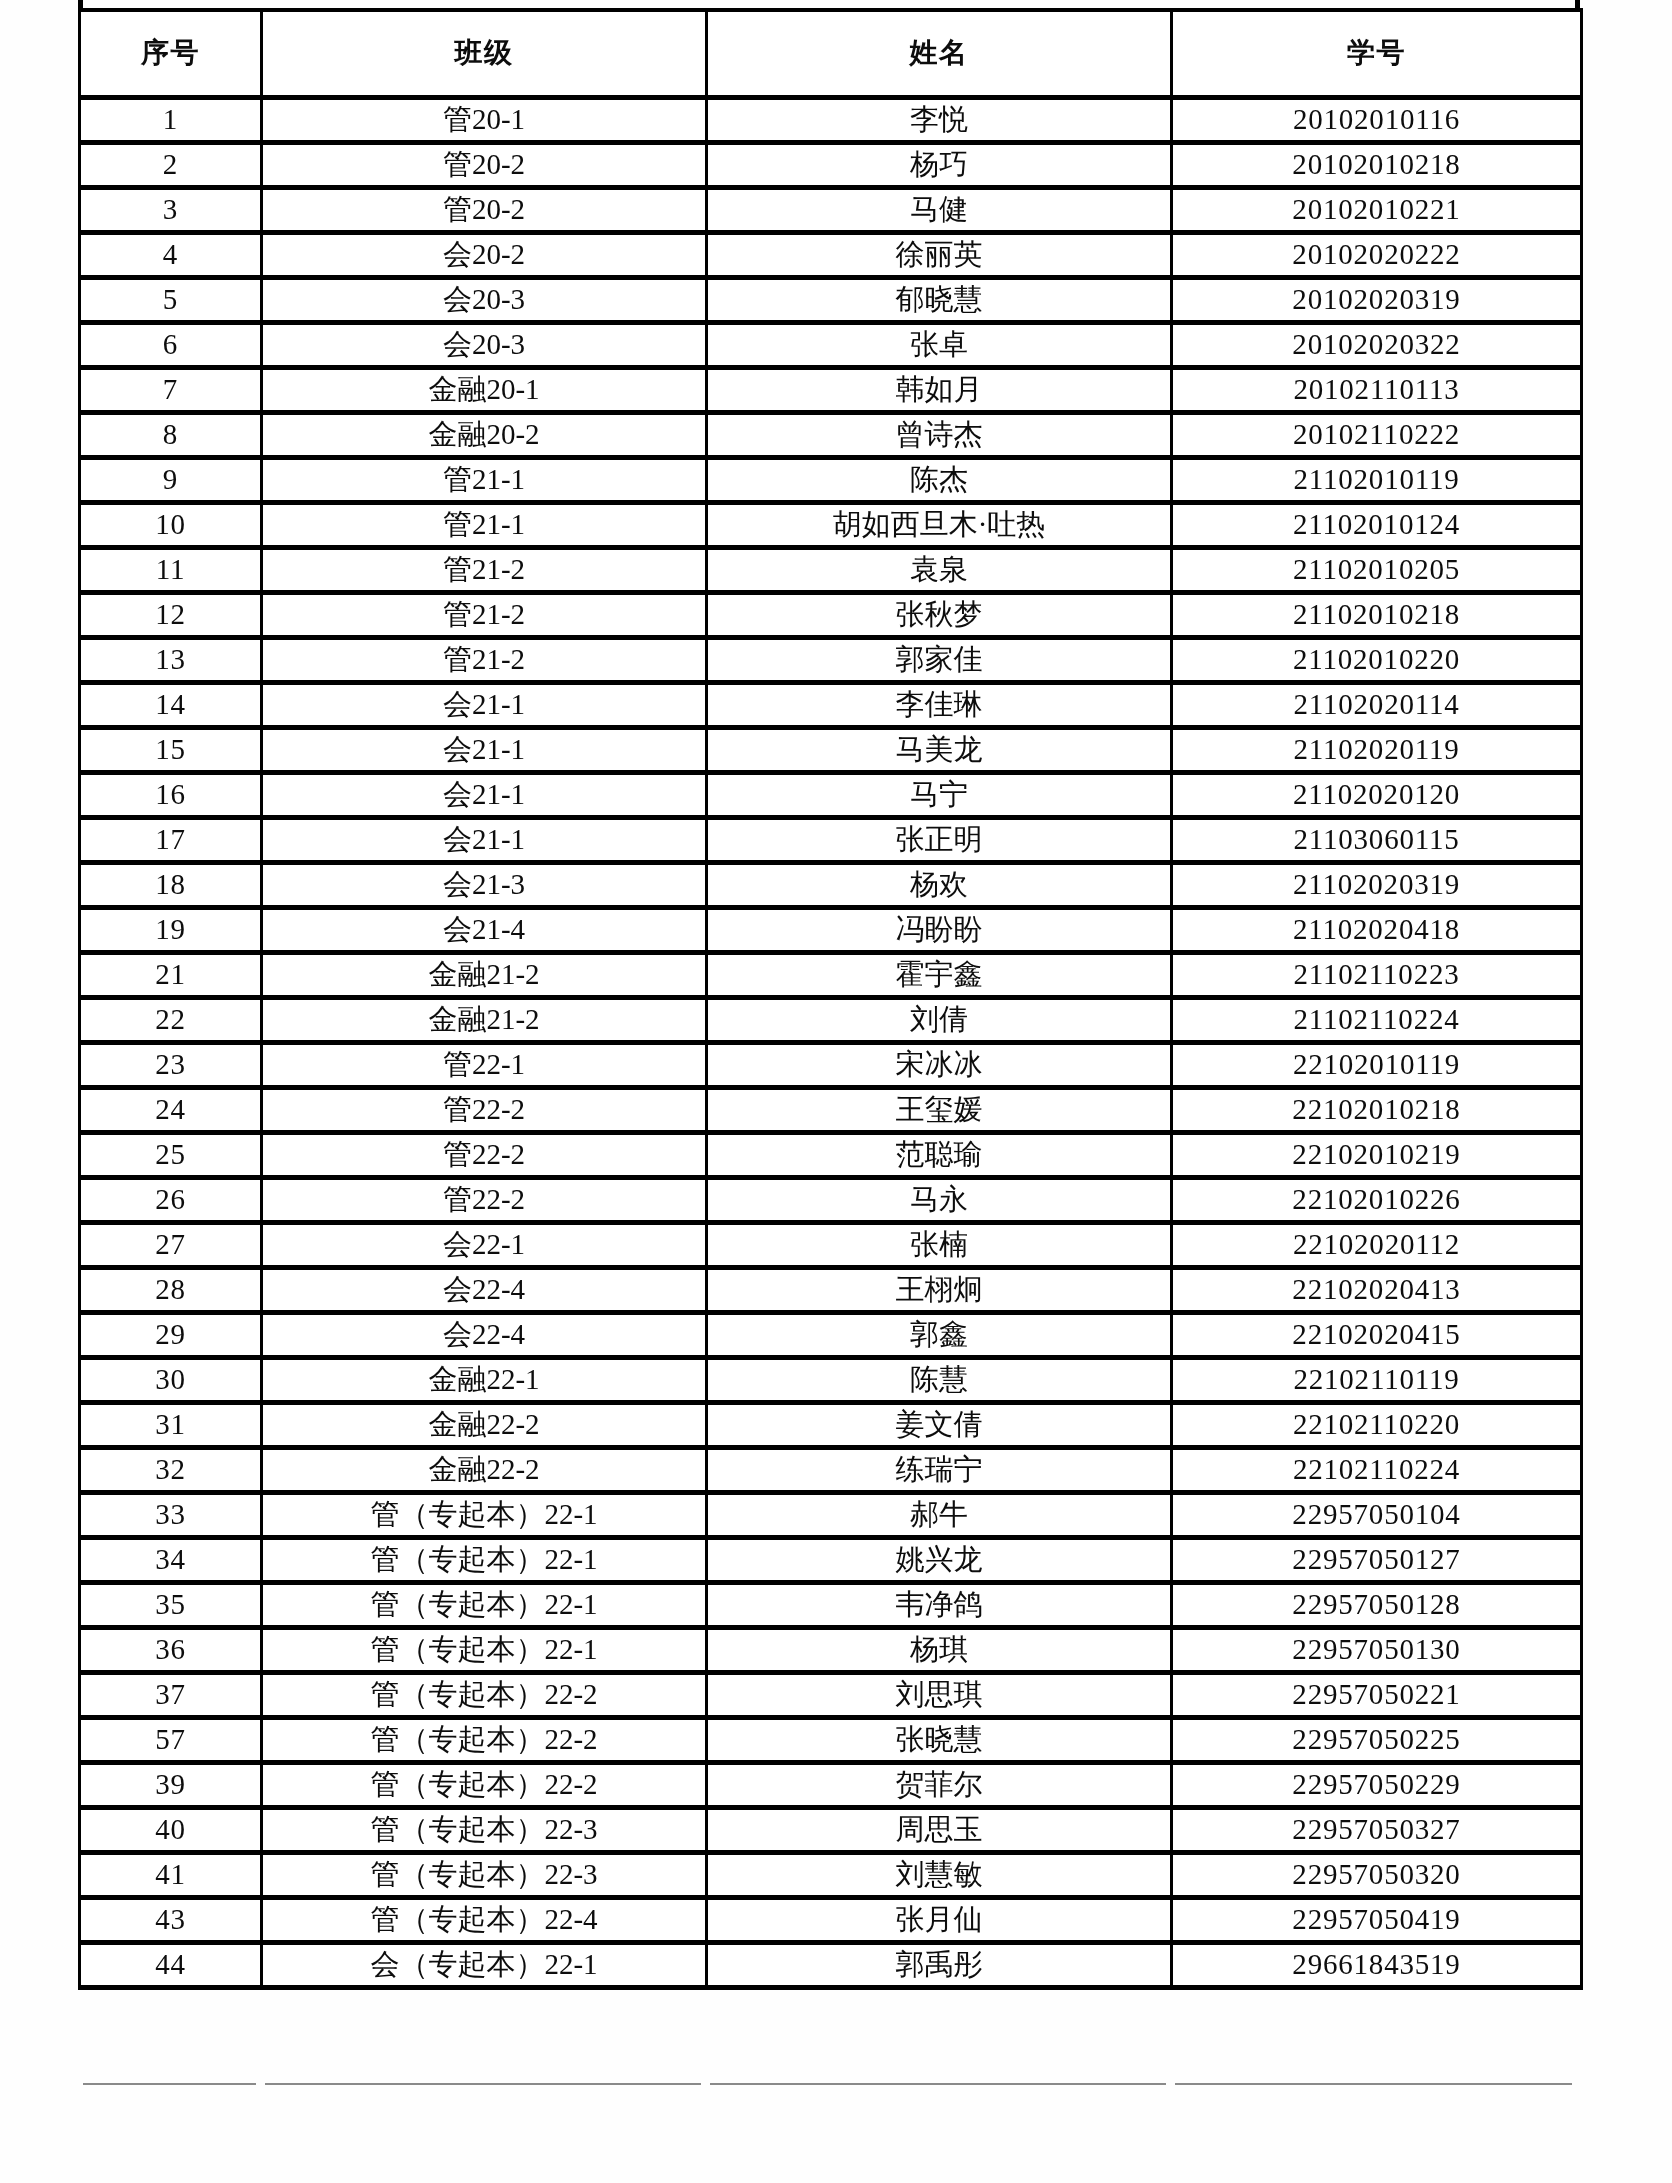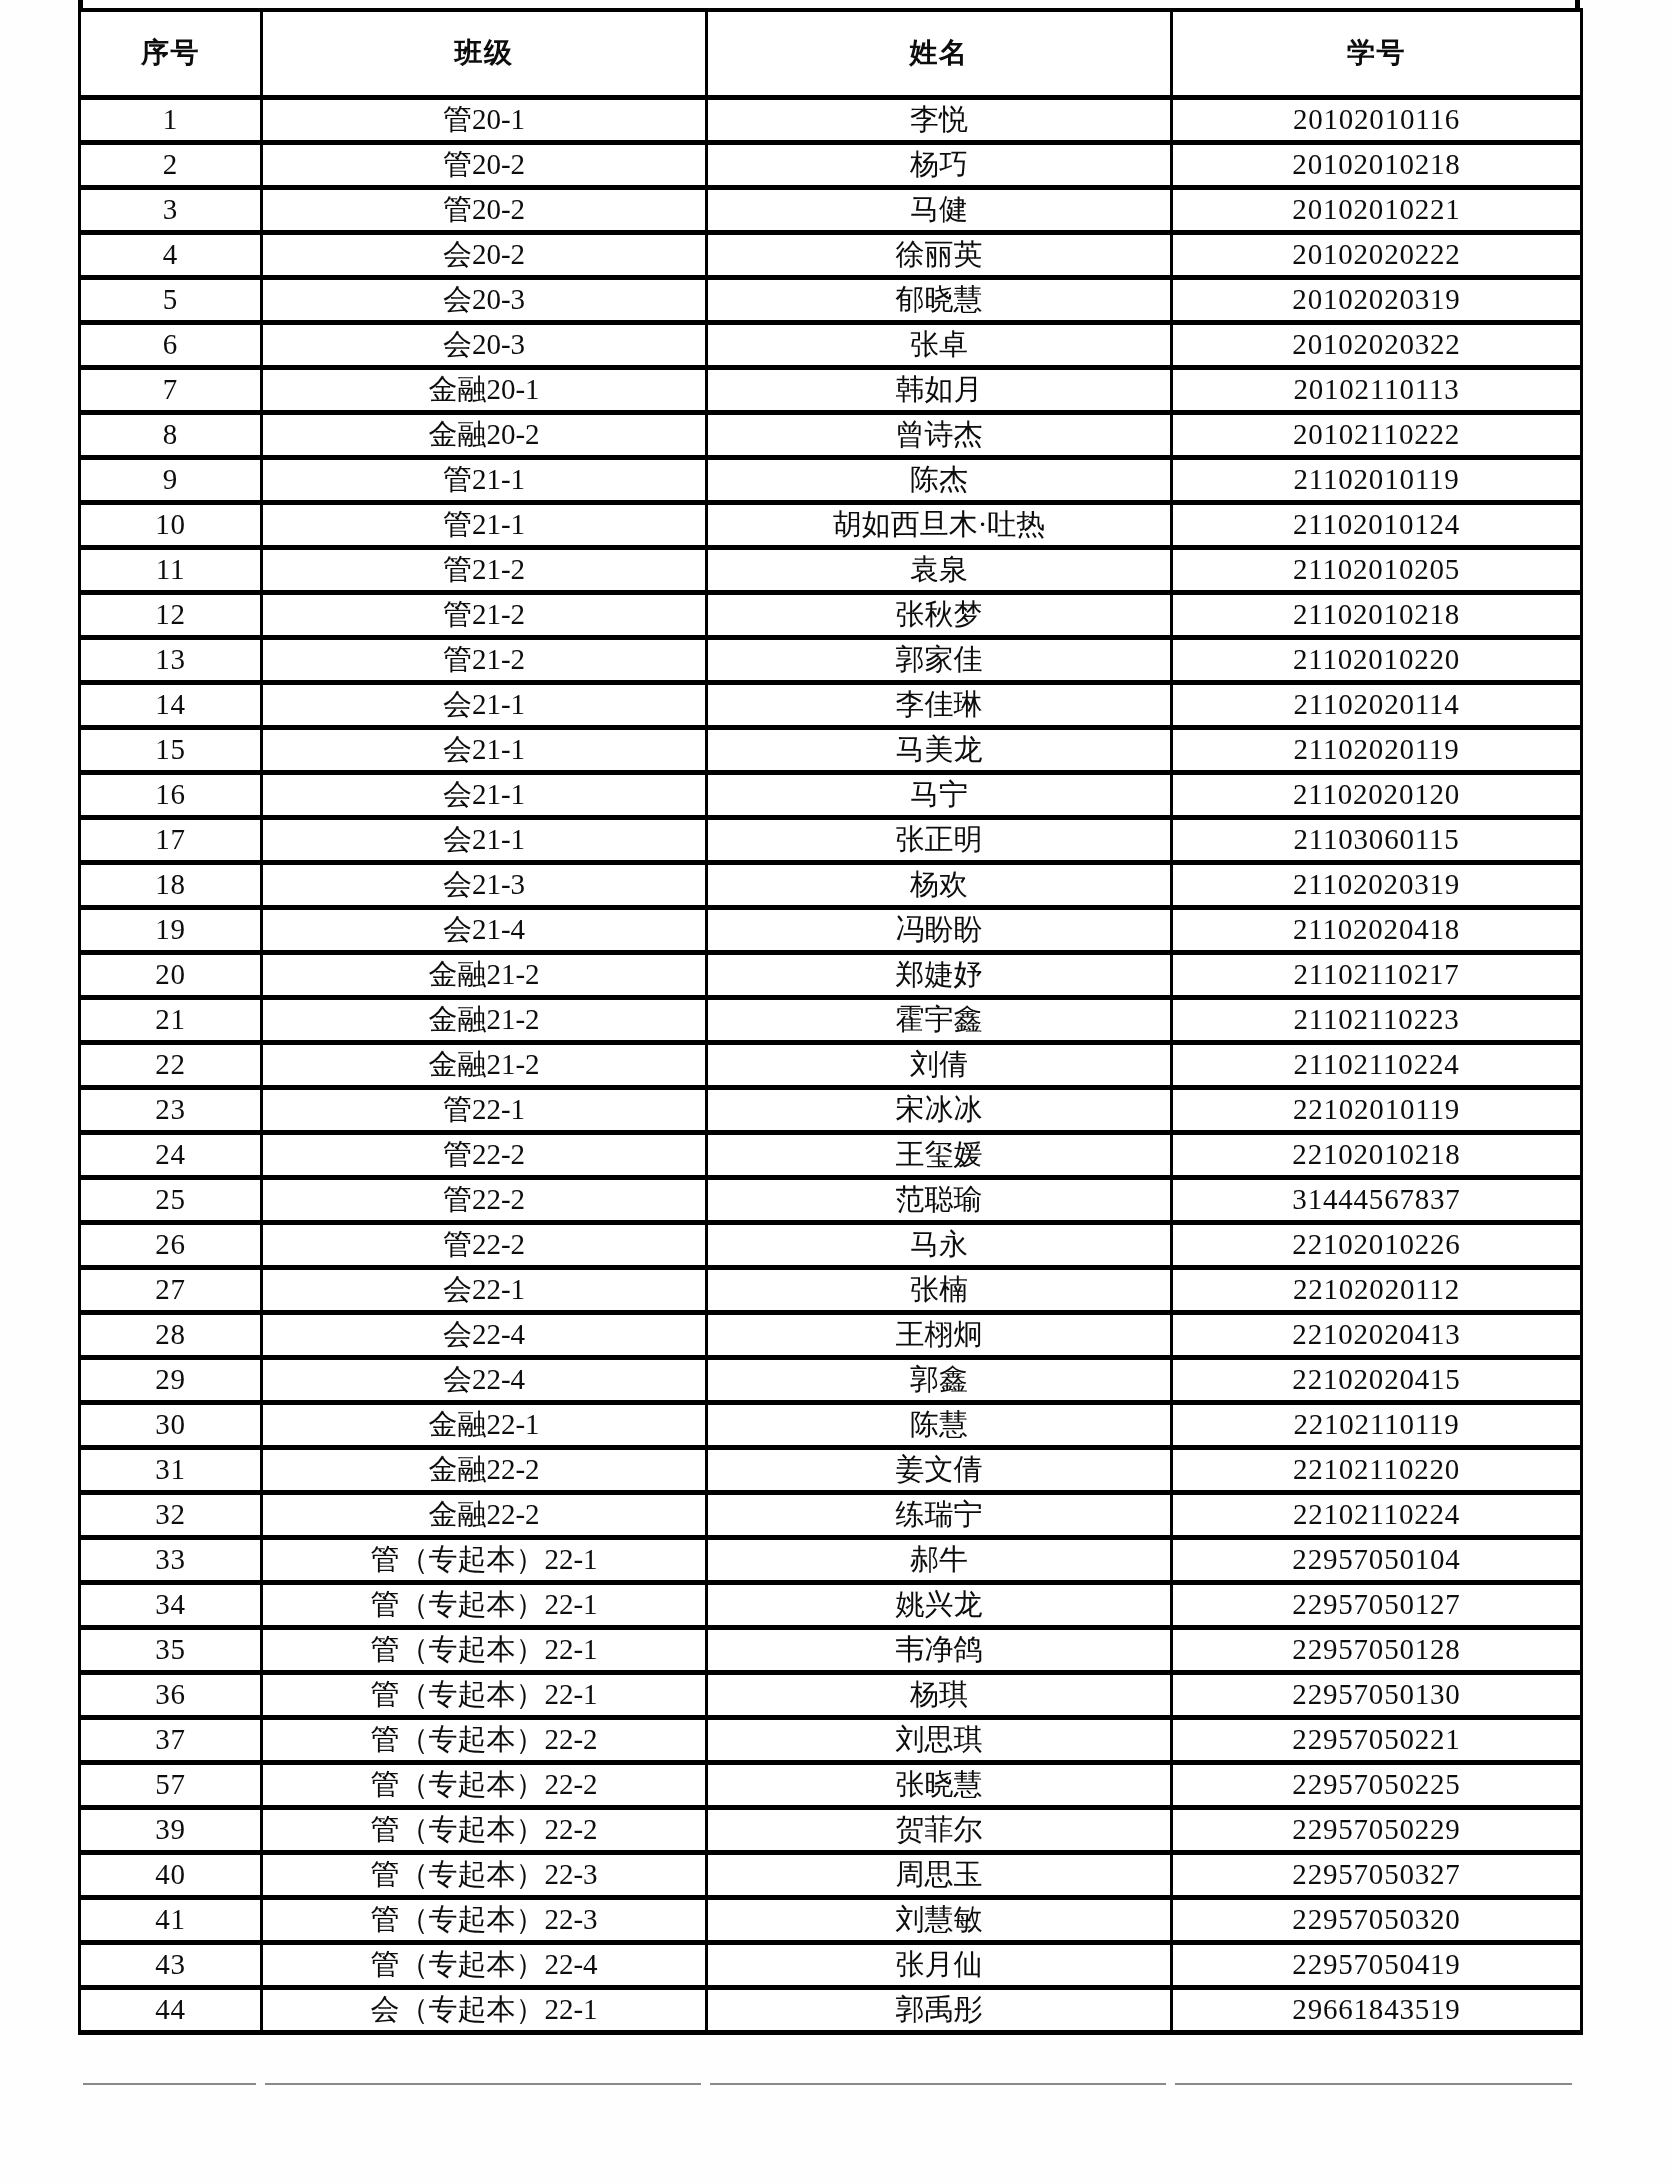--- a/index.html
+++ b/index.html
@@ -207,26 +207,20 @@
           <td>杨欢</td>
           <td class="num">21102020319</td>
         </tr>
         <tr>
           <td class="num">19</td>
           <td>会21-4</td>
           <td>冯盼盼</td>
           <td class="num">21102020418</td>
         </tr>
         <tr>
-          <td class="num">20</td>
-          <td>金融21-2</td>
-          <td>郑婕妤</td>
-          <td class="num">21102110217</td>
-        </tr>
-        <tr>
           <td class="num">21</td>
           <td>金融21-2</td>
           <td>霍宇鑫</td>
           <td class="num">21102110223</td>
         </tr>
         <tr>
           <td class="num">22</td>
           <td>金融21-2</td>
           <td>刘倩</td>
           <td class="num">21102110224</td>
@@ -240,21 +234,21 @@
         <tr>
           <td class="num">24</td>
           <td>管22-2</td>
           <td>王玺媛</td>
           <td class="num">22102010218</td>
         </tr>
         <tr>
           <td class="num">25</td>
           <td>管22-2</td>
           <td>范聪瑜</td>
-          <td class="num">31444567837</td>
+          <td class="num">22102010219</td>
         </tr>
         <tr>
           <td class="num">26</td>
           <td>管22-2</td>
           <td>马永</td>
           <td class="num">22102010226</td>
         </tr>
         <tr>
           <td class="num">27</td>
           <td>会22-1</td>

